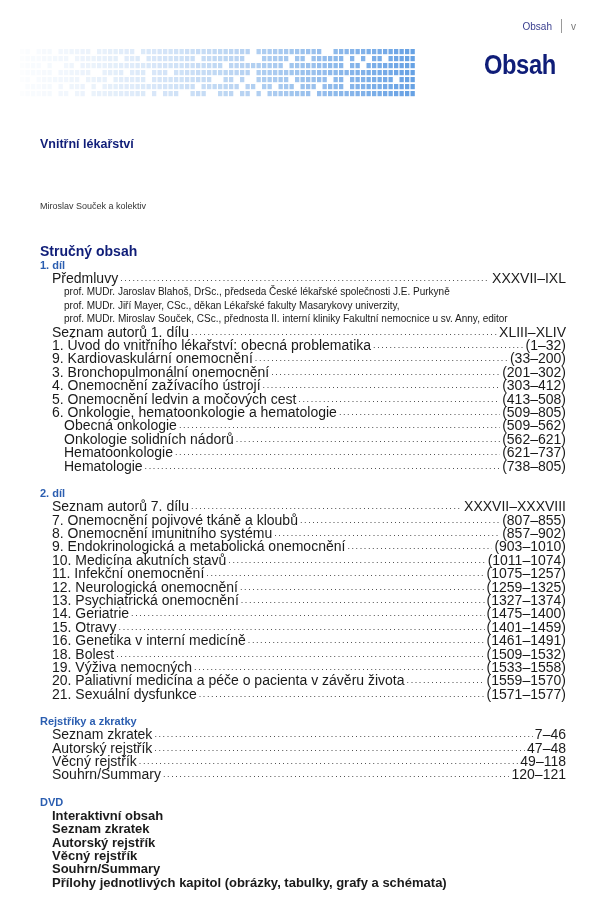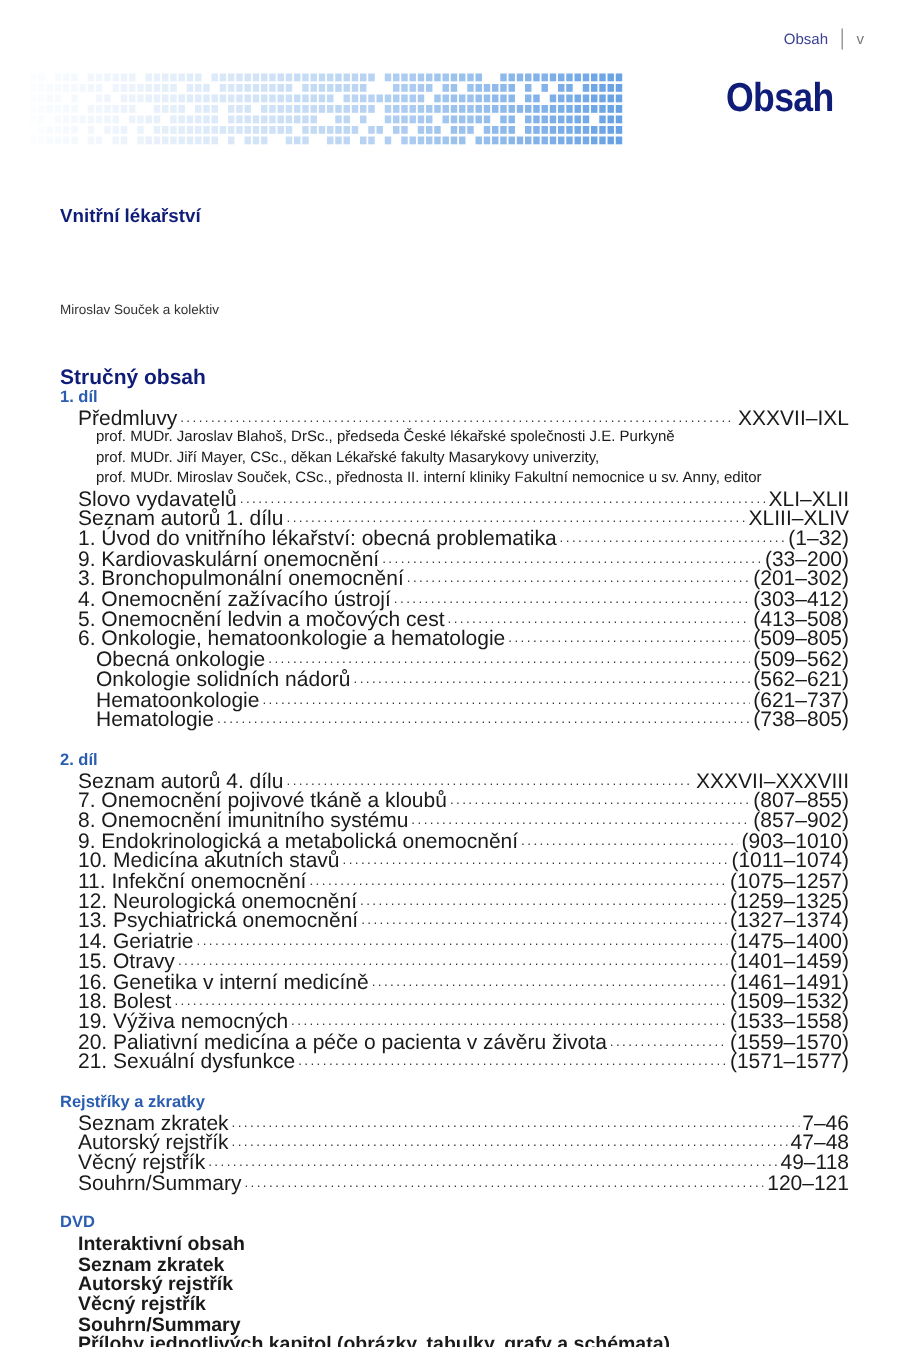--- a/index.html
+++ b/index.html
@@ -490,25 +490,20 @@
     <div class="row">
       <span class="label">Předmluvy</span>
       <span class="dots"></span>
       <span class="pages">XXXVII–IXL</span>
     </div>
     <div class="note">prof. MUDr. Jaroslav Blahoš, DrSc., předseda České lékařské společnosti J.E. Purkyně</div>
     <div class="note">prof. MUDr. Jiří Mayer, CSc., děkan Lékařské fakulty Masarykovy univerzity,</div>
     <div class="note">prof. MUDr. Miroslav Souček, CSc., přednosta II. interní kliniky Fakultní nemocnice u sv. Anny, editor</div>
     <div id="part1-entries">
         <div class="row">
-          <span class="label">Slovo vydavatelů</span>
-          <span class="dots"></span>
-          <span class="pages">XLI–XLII</span>
-        </div>
-        <div class="row">
           <span class="label">Seznam autorů 1. dílu</span>
           <span class="dots"></span>
           <span class="pages">XLIII–XLIV</span>
         </div>
         <div class="row">
           <span class="label">1. Úvod do vnitřního lékařství: obecná problematika</span>
           <span class="dots"></span>
           <span class="pages">(1–32)</span>
         </div>
         <div class="row">
@@ -558,21 +553,21 @@
           <span class="dots"></span>
           <span class="pages">(738–805)</span>
         </div>
       </div>
   </div>
 
   <div class="section gap">
     <div class="section-head">2. díl</div>
     <div id="part2-entries">
         <div class="row">
-          <span class="label">Seznam autorů 4. dílu</span>
+          <span class="label">Seznam autorů 7. dílu</span>
           <span class="dots"></span>
           <span class="pages">XXXVII–XXXVIII</span>
         </div>
         <div class="row">
           <span class="label">7. Onemocnění pojivové tkáně a kloubů</span>
           <span class="dots"></span>
           <span class="pages">(807–855)</span>
         </div>
         <div class="row">
           <span class="label">8. Onemocnění imunitního systému</span>

